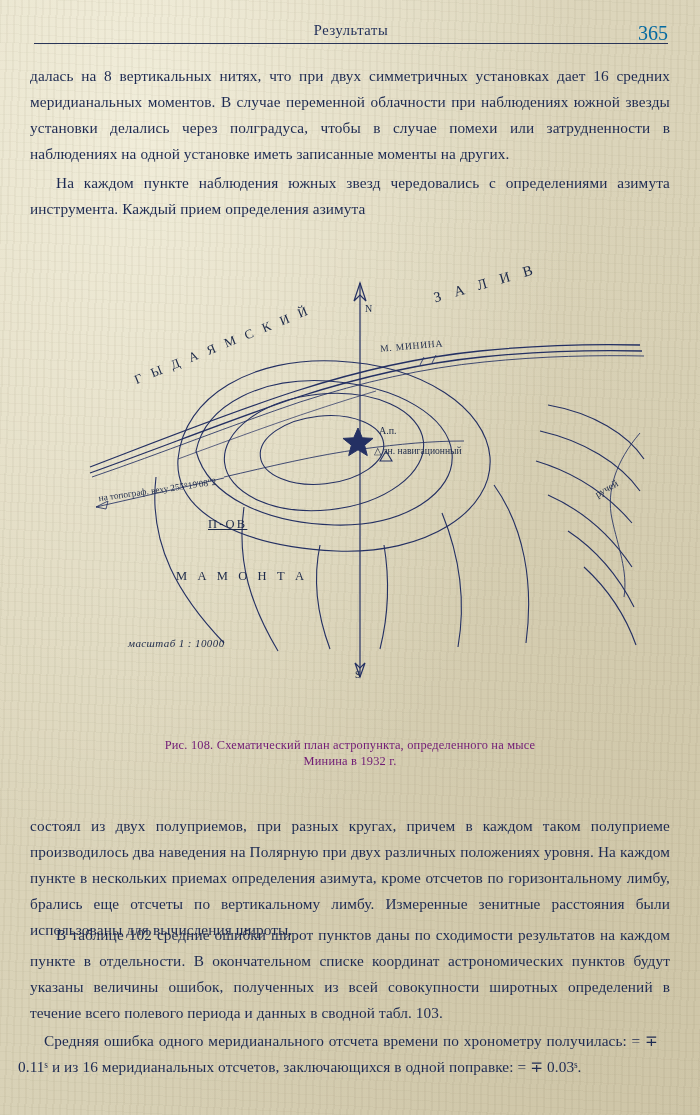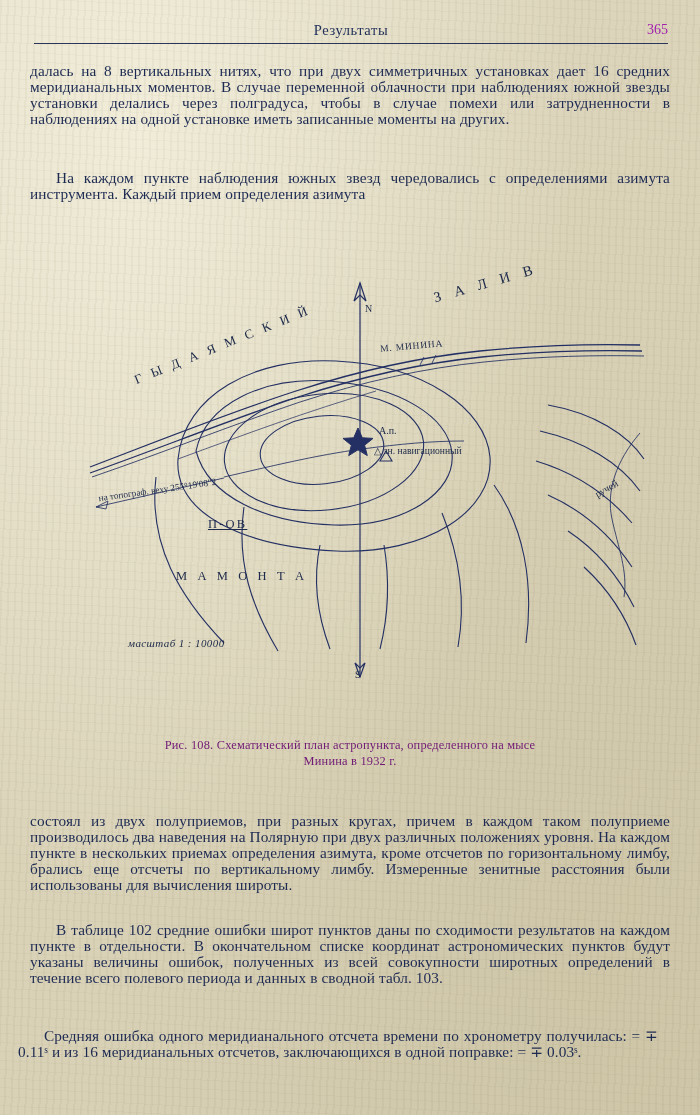--- a/index.html
+++ b/index.html
@@ -33,28 +33,28 @@
     position:absolute;left:34px;right:32px;top:22px;height:26px;
   }
   .header .hline{
     position:absolute;left:0;right:0;bottom:4px;height:1px;background:#2a3558;
   }
   .header .htitle{
     position:absolute;left:0;right:0;top:0;text-align:center;
     font-size:14.5px;letter-spacing:.6px;color:#22305a;
   }
   .header .hpage{
-    position:absolute;right:0;top:0;font-size:14px;color:#a21caf;
+    position:absolute;right:0;top:0;font-size:20px;color:#0369a1;
   }
 
   
   .para{
     position:absolute;
     font-size:15.3px;
-    line-height:16px;
+    line-height:26px;
     color:#1d2a52;
     text-align:justify;
     text-justify:inter-word;
     letter-spacing:.1px;
   }
   .p1{left:30px;width:640px;top:63px;}
   .p2{left:30px;width:640px;top:170px;}
   .indent{ text-indent:26px; }
 
   .p3{left:30px;width:640px;top:813px;}

